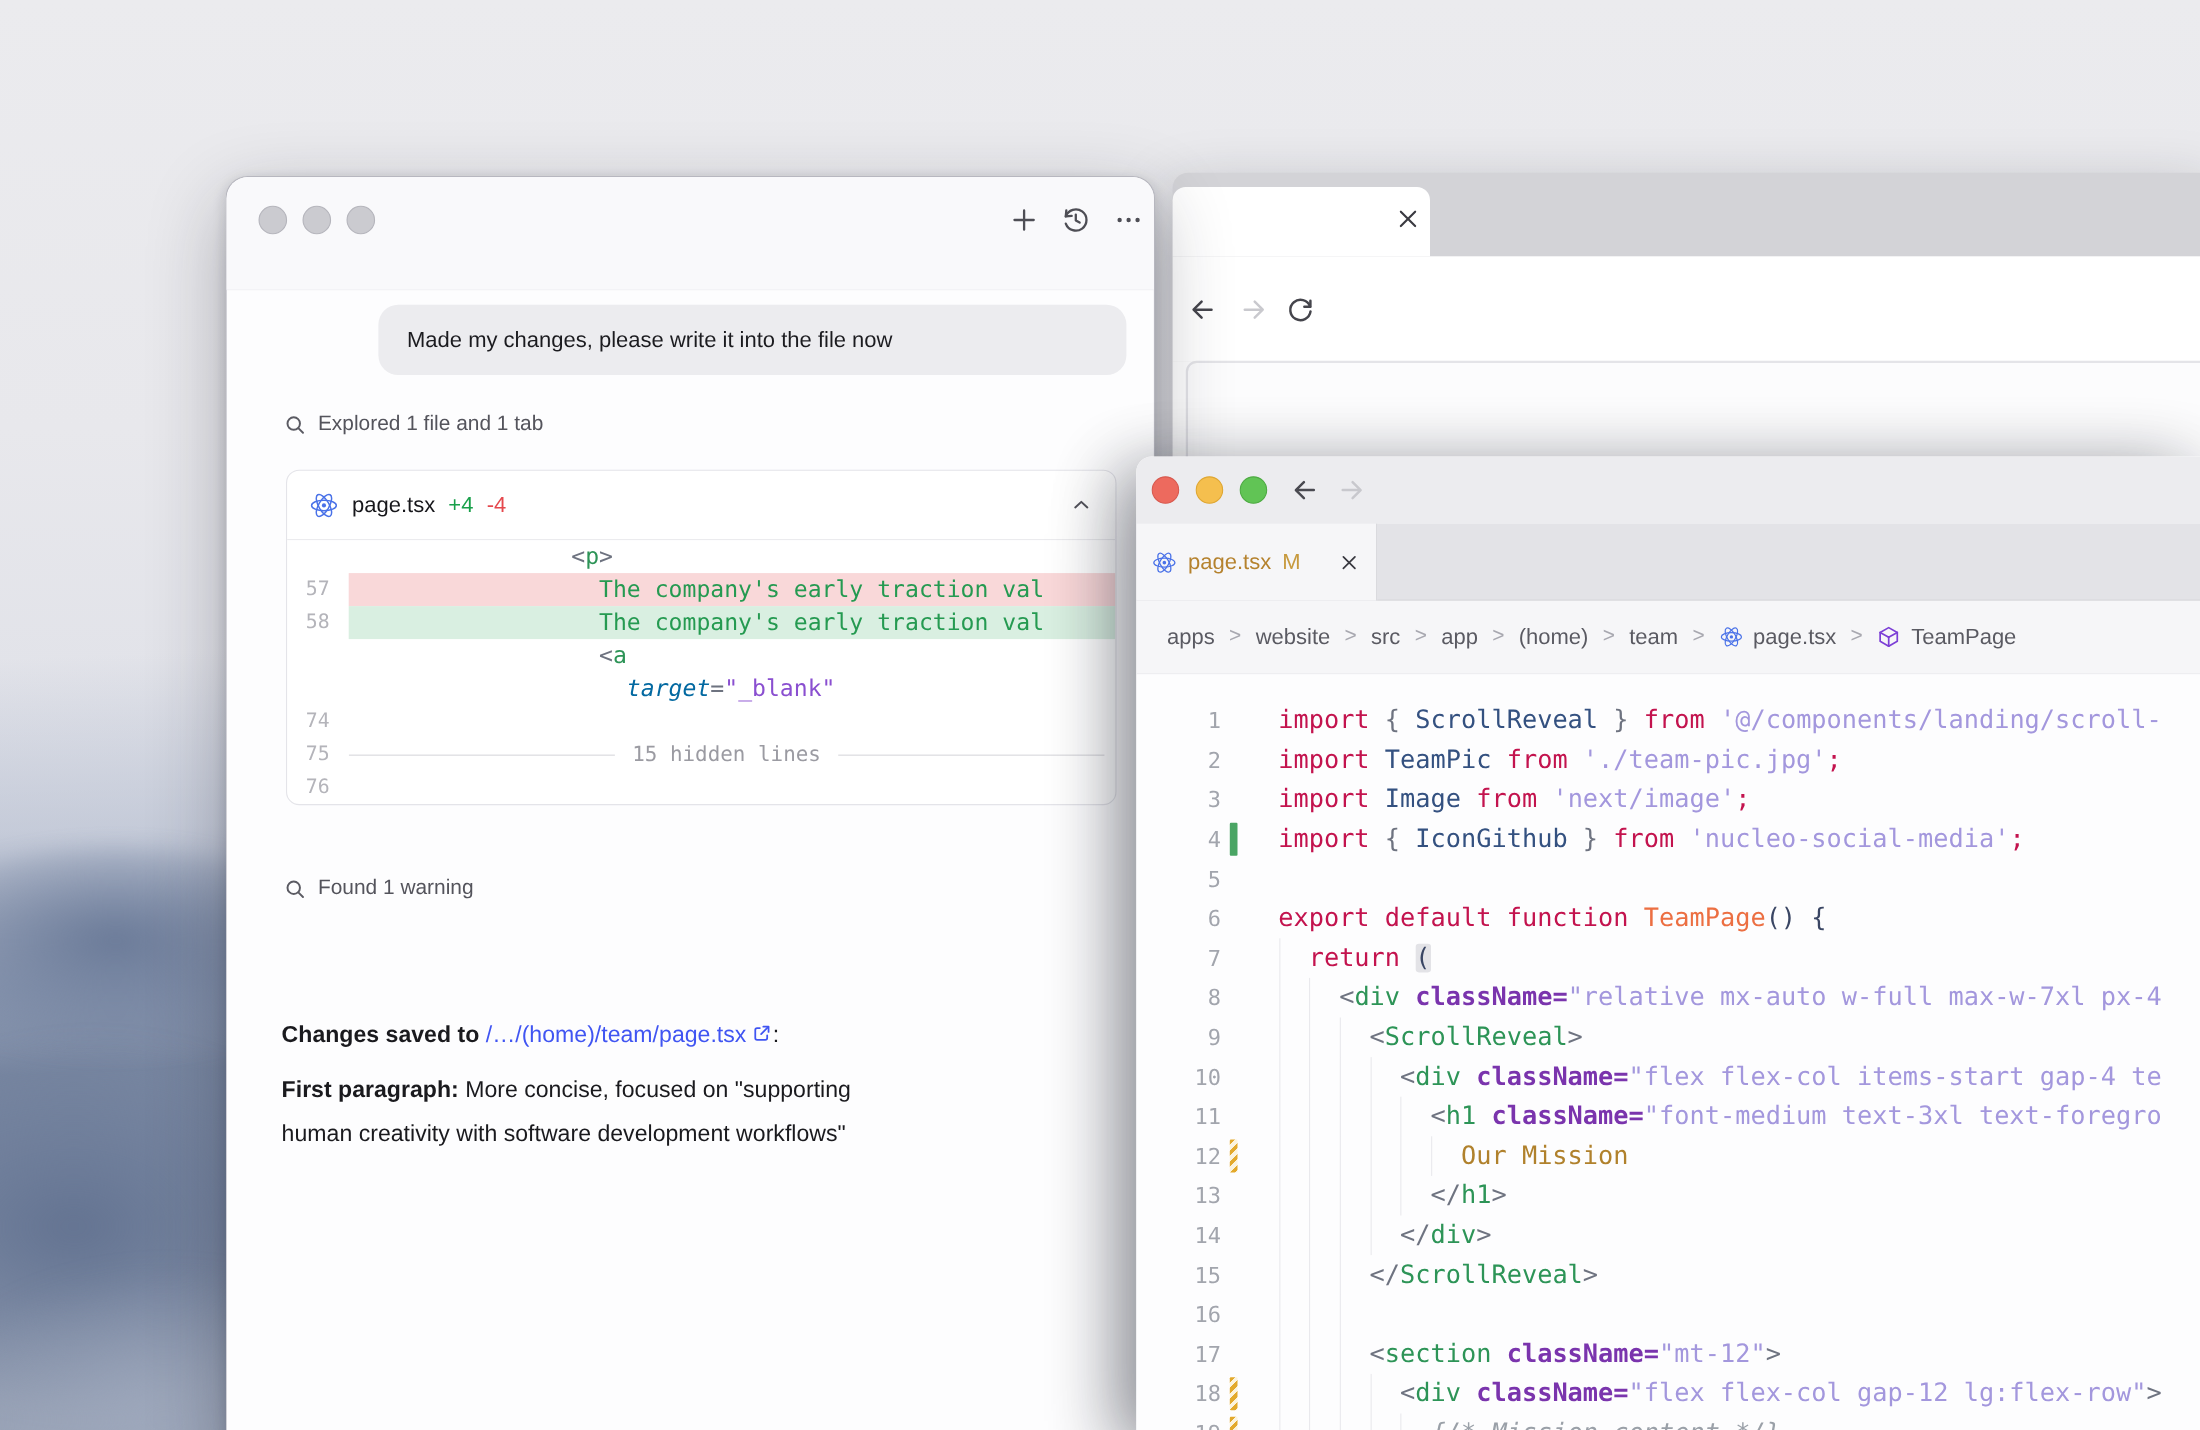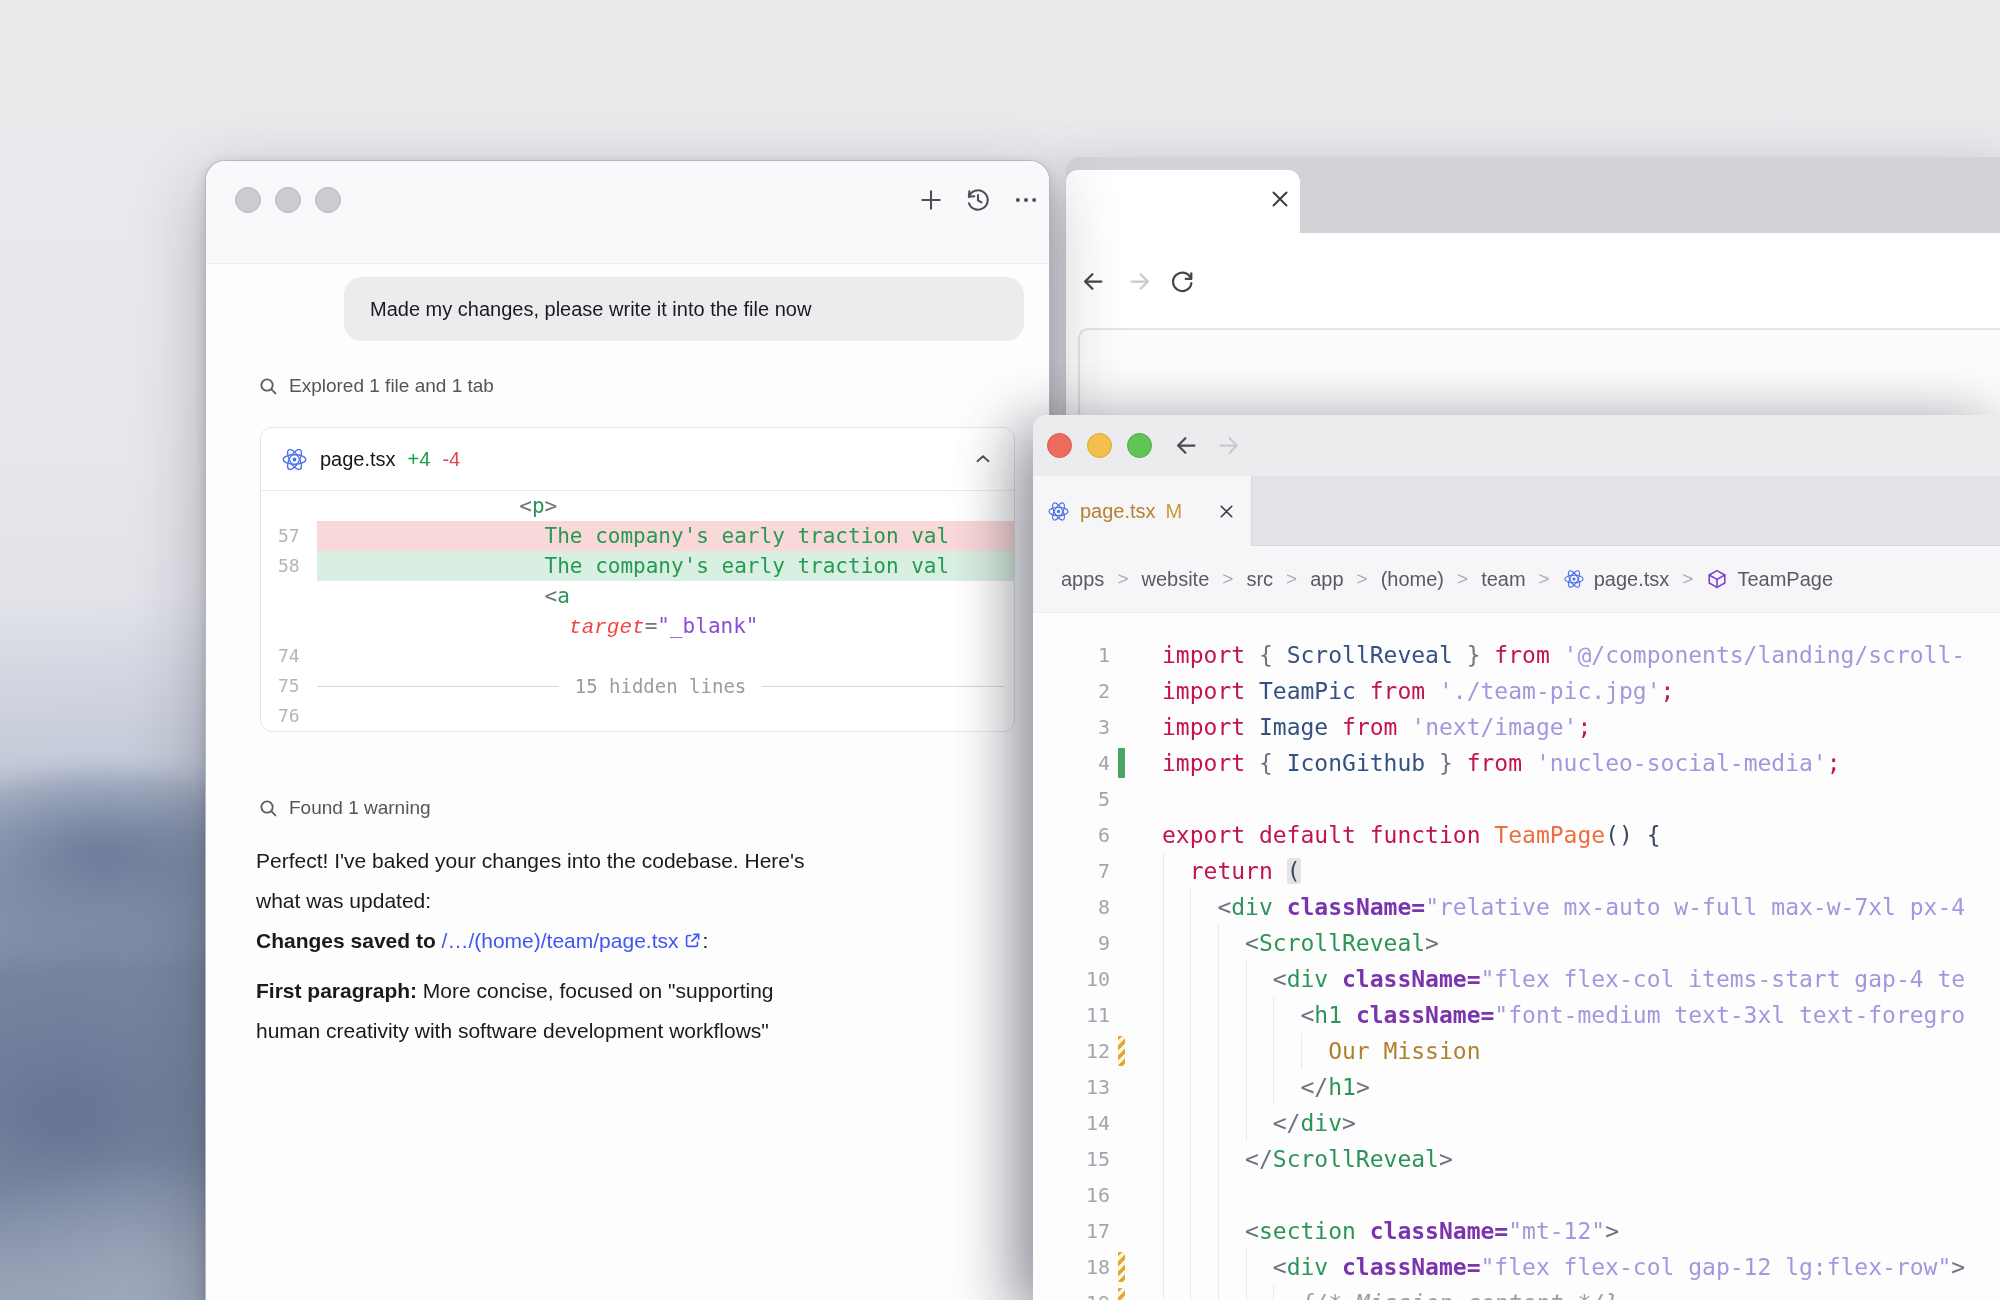--- a/index.html
+++ b/index.html
@@ -117,21 +117,21 @@
   .t-id{color:#345180;}
   .t-str{color:#a397dd;}
   .t-tag{color:#2d9457;}
   .t-attr{color:#7a34ad;font-weight:bold;}
   .t-fn{color:#ec6f42;}
   .t-brace{color:#3a4664;}
   .t-txt{color:#b0812c;}
   .t-cmt{color:#9aa0a8;font-style:italic;}
   .t-parhl{color:#3a4664;background:#e3e3e7;border-radius:3px;}
   .t-dtxt{color:#259a51;}
-  .t-dattr{color:#ef4444;font-style:italic;font-family:Liberation Mono, monospace;}
+  .t-dattr{color:#0369a1;font-style:italic;}
   .t-dstr{color:#8a4fd0;}
 </style>
 </head>
 <body>
 
 <div id="screen">
 
   <div class="mountains">
     <div class="mist"></div>
     <div class="ridge ridge1"></div>
@@ -278,24 +278,20 @@
     <div class="status-row" style="top:636px;">
       <span class="ic">
           <svg viewBox="0 0 20 20" fill="none" stroke="#5b5b63" stroke-width="1.7" stroke-linecap="round">
             <circle cx="8.6" cy="8.6" r="5.4"></circle>
             <path d="M12.8 12.8 16.6 16.6"></path>
           </svg>
         </span>
       <span>Found 1 warning</span>
     </div>
 
-    <div class="resp" style="top:680px;">
-      <span>Perfect! I've baked your changes into the codebase. Here's</span><br>
-      <span>what was updated:</span>
-    </div>
     <div class="resp" style="top:760px;">
       <b>Changes saved to</b>
       <span class="filelink">/…/(home)/team/page.tsx</span><span class="ic extlink-ic"><svg viewBox="0 0 20 20" fill="none" stroke="#4055f2" stroke-width="1.7" stroke-linecap="round" stroke-linejoin="round">
             <path d="M8.2 4.8H5.6A1.8 1.8 0 0 0 3.8 6.6v7.8a1.8 1.8 0 0 0 1.8 1.8h7.8a1.8 1.8 0 0 0 1.8-1.8v-2.6"></path>
             <path d="M11.5 3.5h5v5"></path>
             <path d="M16.2 3.8 9.4 10.6"></path>
           </svg></span><span>:</span>
     </div>
     <div class="resp" style="top:810px;">
       <b>First paragraph:</b><span> More concise, focused on "supporting</span><br>

